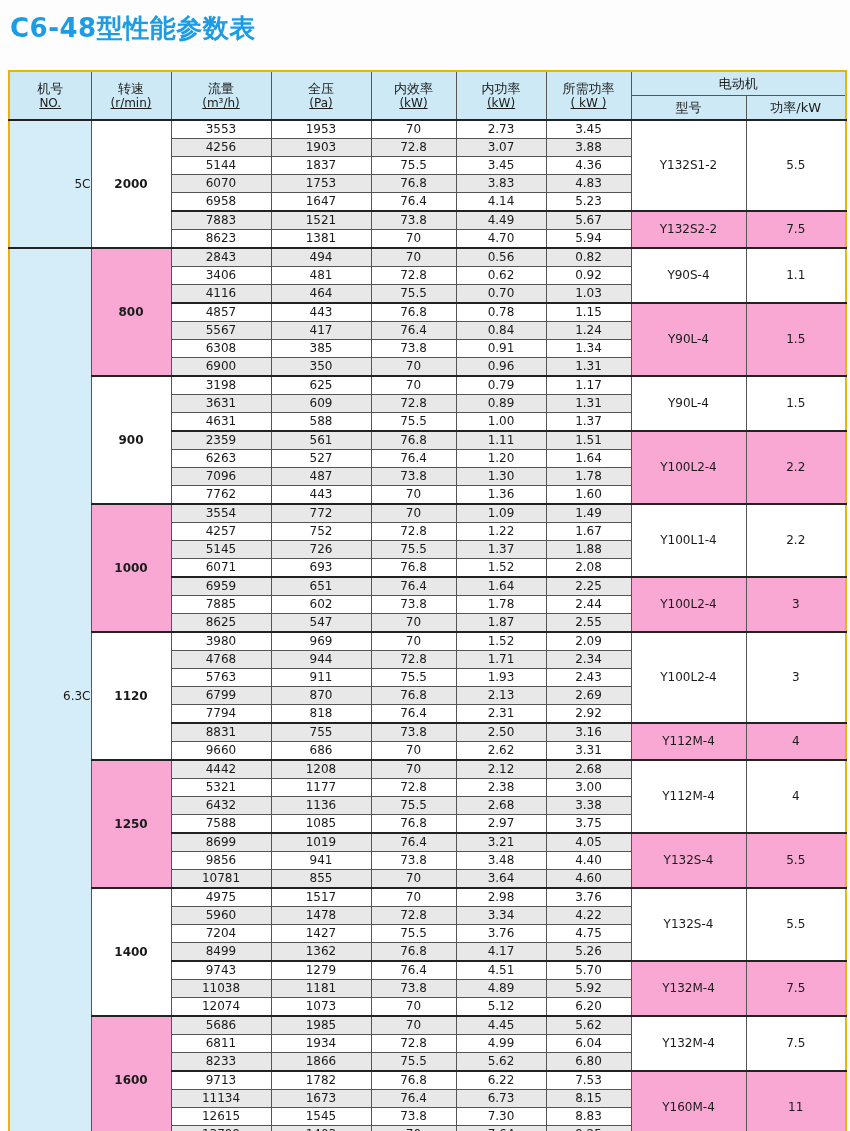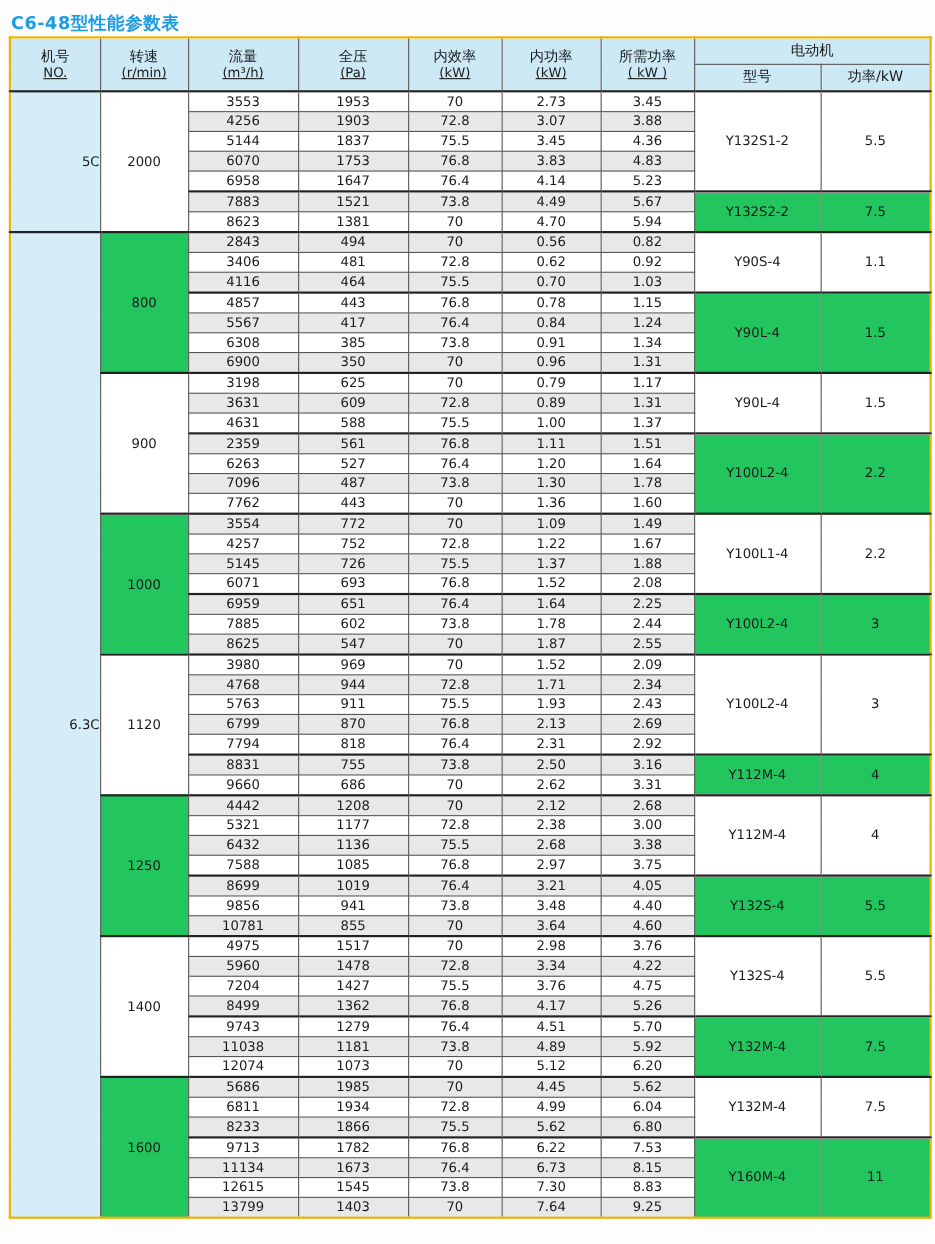--- a/index.html
+++ b/index.html
@@ -4,23 +4,23 @@
 <style>
   html,body { margin:0; padding:0; }
   body {
     width:850px; height:1131px;
     background:#fdfdfd;
     font-family:"DejaVu Sans","Liberation Sans",sans-serif;
     color:#1a1a1a;
   }
   .page-title {
     color:#1b9ce4;
-    font-size:16px;
+    font-size:26px;
     font-weight:bold;
-    padding:11px 0 1px 10px;
+    padding:11px 0 24px 10px;
     letter-spacing:0.5px;
   }
   table.perf {
     border-collapse:collapse;
     table-layout:fixed;
     margin-left:8px;
     width:837px;
     border:2px solid #eab308;
   }
   .perf th, .perf td {
@@ -36,22 +36,22 @@
     font-weight:normal;
     font-size:13px;
     line-height:1.2;
     height:23px;
   }
   .perf thead .hl2 { display:block; font-size:12px;text-decoration:underline; }
   .perf tbody tr:first-child td { border-top:2px solid #222; }
   .perf tbody td { height:17px; font-size:12px; line-height:17px; }
   .perf tbody tr.grp td { border-top:2px solid #222; }
   td.machine { background:#d4edf9; font-size:13px;text-align:right; }
-  td.speed  { font-size:13px; }
-  td.shade-g { background:#22c55e; }
+  td.speed  { font-size:13px;font-weight:bold; }
+  td.shade-g { background:#f9a8d4; }
   td.shade-w { background:#ffffff;margin-left:21px; }
   td.z0 { background:#ffffff; }
   td.z1 { background:#e8e8e8; }
   td.motor { font-size:12.5px; }
 </style>
 </head>
 <body>
 
 <div class="page-title">C6-48型性能参数表</div>
 

